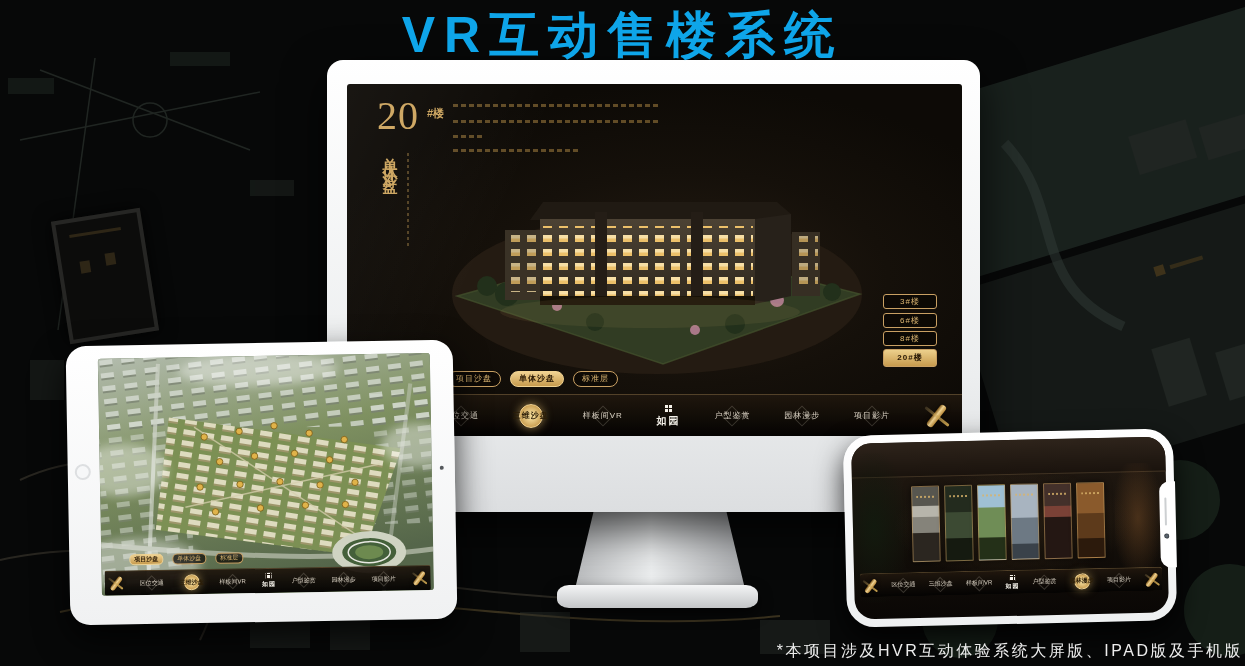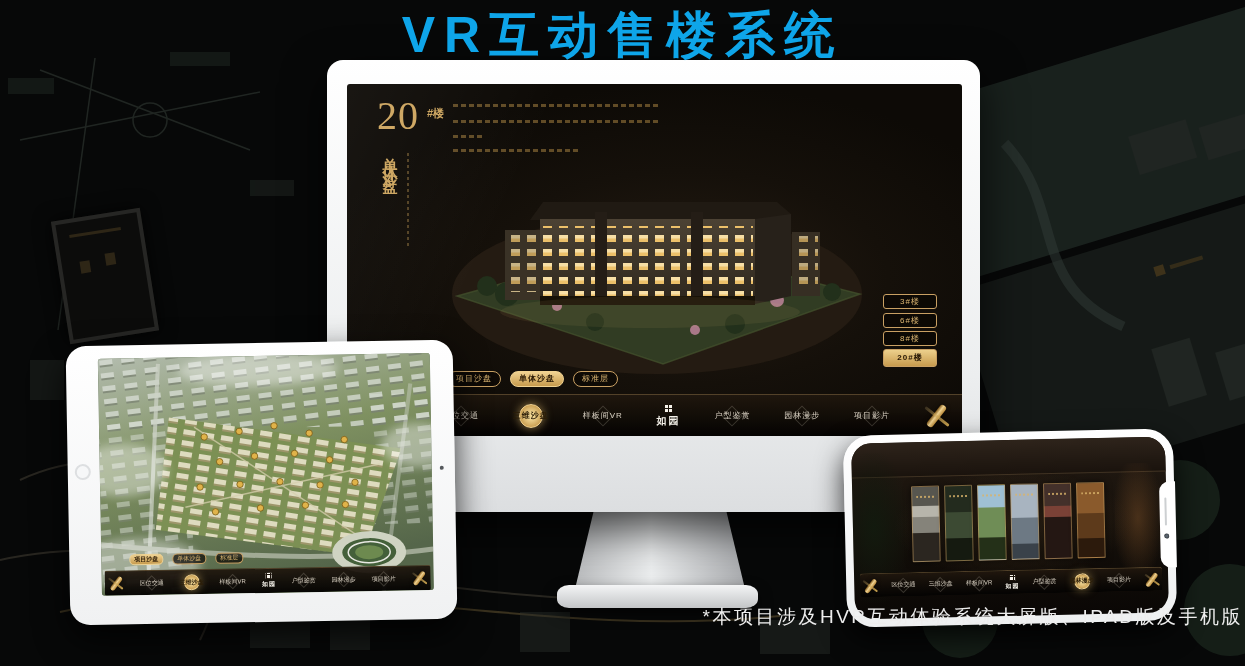--- a/index.html
+++ b/index.html
@@ -8,21 +8,21 @@
     -webkit-font-smoothing:antialiased;}
   
   .bg-svg{position:absolute;left:0;top:0;z-index:0;}
   .bg-plaque{position:absolute;left:60px;top:214px;width:82px;height:116px;
     border:4px solid #262624;background:#0c0c0b;transform:rotate(-9deg);z-index:0;
     box-shadow:0 0 18px rgba(0,0,0,.8);}
   .bg-plaque i{position:absolute;display:block;background:#4a3c20;opacity:.55;}
   
   .page-title{position:absolute;left:0;top:2px;width:100%;text-align:center;
     color:#0ea5e9;font-size:50px;font-weight:bold;letter-spacing:9px;z-index:9;}
-  .footnote{position:absolute;right:2px;top:604px;color:#ededed;font-size:19px;
+  .footnote{position:absolute;right:2px;top:641px;color:#ededed;font-size:16px;
     letter-spacing:2.5px;z-index:9;}
   
   .m-body{position:absolute;left:327px;top:60px;width:653px;height:452px;
     background:linear-gradient(180deg,#ffffff,#eceeef 70%,#dcdee0);
     border-radius:16px;z-index:2;box-shadow:0 16px 44px rgba(0,0,0,.75);}
   .m-neck{position:absolute;left:575px;top:511px;width:170px;height:78px;z-index:1;
     background:linear-gradient(90deg,#b9bbbd,#eceeef 45%,#a9abae);
     clip-path:polygon(11% 0,89% 0,100% 100%,0 100%);}
   .m-base{position:absolute;left:557px;top:585px;width:201px;height:23px;z-index:1;
     border-radius:12px/9px;background:linear-gradient(180deg,#f4f5f6,#c3c5c7);

